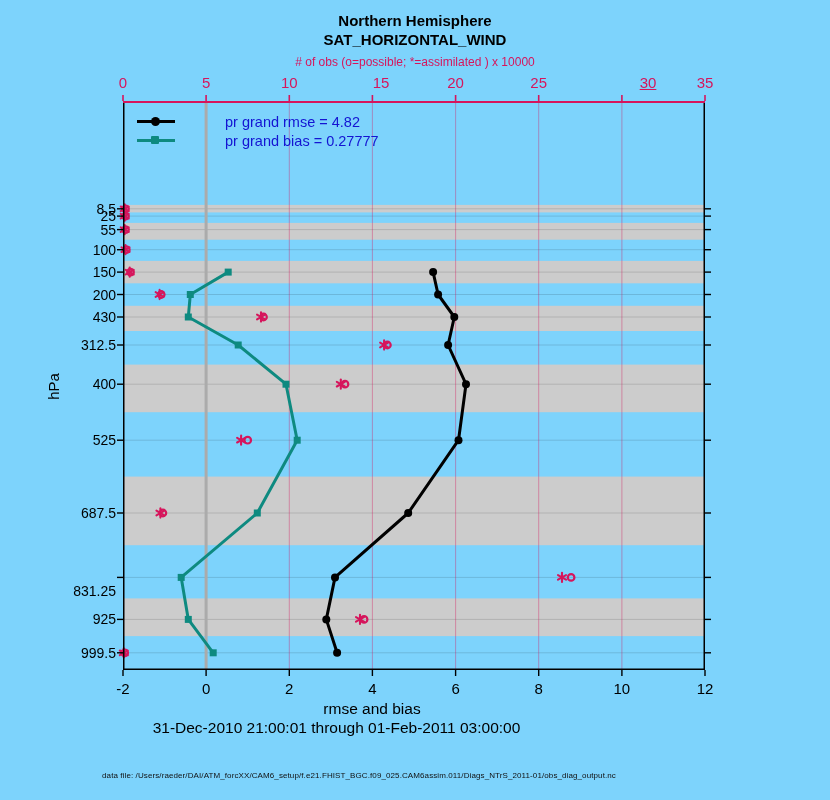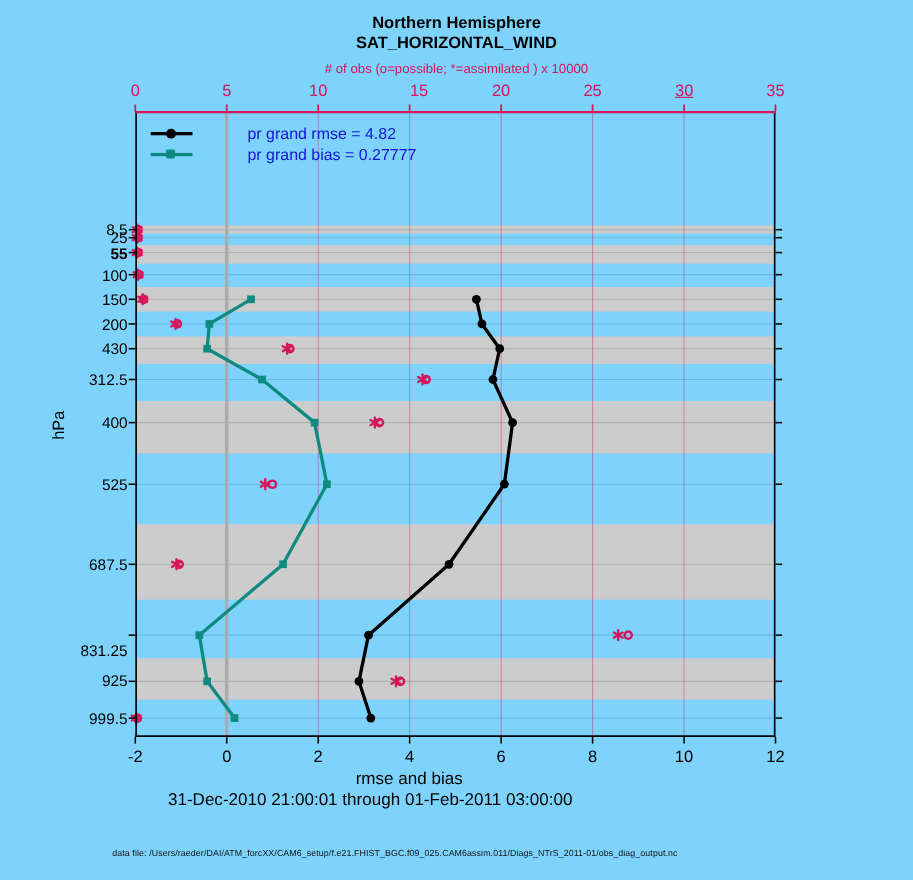--- a/index.html
+++ b/index.html
@@ -41,37 +41,37 @@
 
   <div id="obs-axis-label" style="color: rgb(214, 21, 92);"># of obs (o=possible; *=assimilated ) x 10000</div>
 
   <div id="top-ticks">
       <span class="tick-label" style="left: 123px; color: rgb(214, 21, 92);">0</span>
       <span class="tick-label" style="left: 206.143px; color: rgb(214, 21, 92);">5</span>
       <span class="tick-label" style="left: 289.286px; color: rgb(214, 21, 92);">10</span>
       <span class="tick-label" style="left: 351px; color: rgb(214, 21, 92); margin-left: 30px;">15</span>
       <span class="tick-label" style="left: 455.571px; color: rgb(214, 21, 92);">20</span>
       <span class="tick-label" style="left: 538.714px; color: rgb(214, 21, 92);">25</span>
-      <span class="tick-label" style="left: 622px; color: rgb(214, 21, 92); text-decoration: underline;">30</span>
+      <span class="tick-label" style="left: 648px; color: rgb(214, 21, 92); text-decoration: underline;">30</span>
       <span class="tick-label" style="left: 705px; color: rgb(214, 21, 92);">35</span>
     </div>
   <div id="bottom-ticks">
       <span class="tick-label" style="left: 123px;">-2</span>
       <span class="tick-label" style="left: 206.143px;">0</span>
       <span class="tick-label" style="left: 289.286px;">2</span>
       <span class="tick-label" style="left: 372.429px;">4</span>
       <span class="tick-label" style="left: 455.571px;">6</span>
       <span class="tick-label" style="left: 538.714px;">8</span>
       <span class="tick-label" style="left: 621.857px;">10</span>
       <span class="tick-label" style="left: 705px;">12</span>
     </div>
   <div id="y-labels">
       <span class="ylab" style="top: 208.752px;">8.5</span>
       <span class="ylab" style="top: 216.144px;">25</span>
-      <span class="ylab" style="top: 229.585px; font-weight: bold;">55</span>
+      <span class="ylab" style="top: 229.585px;">55</span>
       <span class="ylab" style="top: 249.746px;">100</span>
       <span class="ylab" style="top: 272.148px;">150</span>
       <span class="ylab" style="top: 294.55px;">200</span>
       <span class="ylab" style="top: 316.951px;">430</span>
       <span class="ylab" style="top: 344.953px;">312.5</span>
       <span class="ylab" style="top: 384.156px;">400</span>
       <span class="ylab" style="top: 440.16px;">525</span>
       <span class="ylab" style="top: 512.965px;">687.5</span>
       <span class="ylab" style="top: 591px;">831.25</span>
       <span class="ylab" style="top: 619.372px;">925</span>

